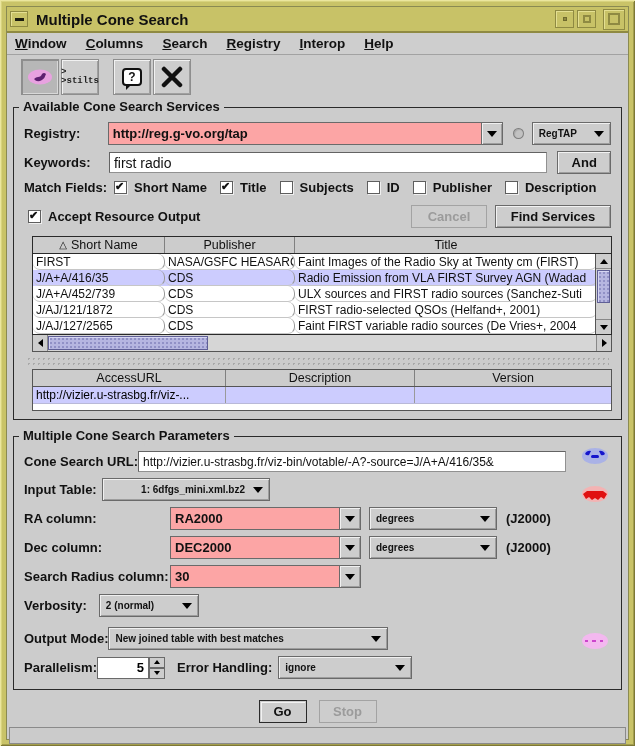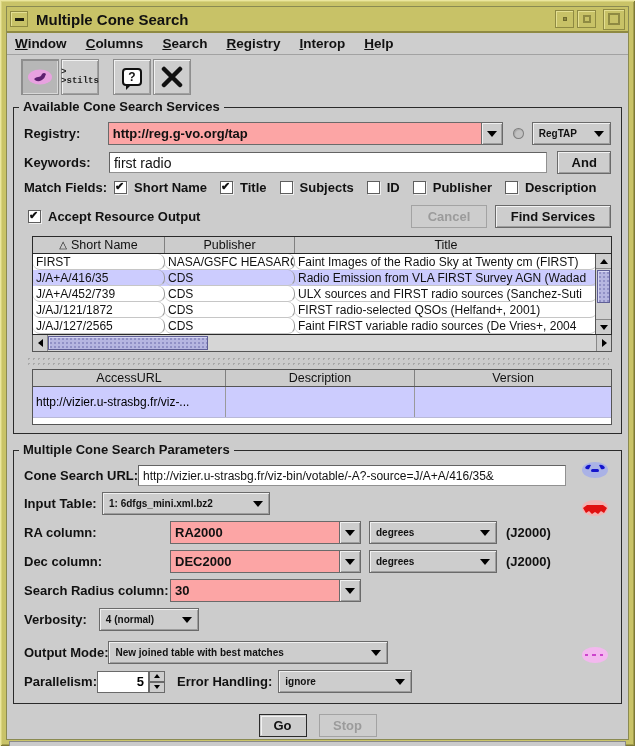--- a/index.html
+++ b/index.html
@@ -101,21 +101,21 @@
   .hs-left:after{content:"";border:4px solid transparent;border-right:5px solid #000;margin-left:-4px;}
   .hs-right:after{content:"";border:4px solid transparent;border-left:5px solid #000;margin-right:-4px;}
   .hs-thumb{position:absolute;left:15px;top:1px;bottom:1px;width:160px;}
 
   .divider{height:9px;margin:4px 2px 4px 2px;background-image:radial-gradient(#a9a9a9 1px,transparent 1px);background-size:5px 5px;}
 
   .detail-table{width:580px;margin-left:8px;border:1px solid #555;background:#fff;padding-bottom:6px;}
   .t2-head{display:grid;grid-template-columns:193px 189px 196px;background:#cccccc;border-bottom:1px solid #555;}
   .t2-head .hc{height:16px;font-size:12.5px;color:#111;display:flex;align-items:center;justify-content:center;border-right:1px solid #808080;}
   .t2-head .hc:last-child{border-right:none;}
-  .t2-row{display:grid;grid-template-columns:193px 189px 196px;height:31px;background:#ccccfe;border-bottom:1px solid #b9b9d8;}
+  .t2-row{display:grid;grid-template-columns:193px 189px 196px;height:17px;background:#ccccfe;border-bottom:1px solid #b9b9d8;}
   .t2-row .c{font-size:12px;display:flex;align-items:center;padding:0 3px;border-right:1px solid #9a9a9a;overflow:hidden;white-space:nowrap;}
   .t2-row .c:last-child{border-right:none;}
 
   
   .cat-icon{position:absolute;width:28px;height:18px;}
 
   
   .actions{display:flex;justify-content:center;gap:12px;margin-top:10px;}
   .statusbar{margin:4px 2px 2px 2px;height:17px;border:1px solid #8a8a8a;background:#cbcbcb;flex:0 0 auto;}
   u{text-decoration:underline;}
@@ -323,21 +323,21 @@
        <rect x="19" y="8" width="3" height="2" fill="#cc44cc"></rect>
      </svg>
 
      <div class="row" style="margin-top:4px;">
        <span class="lbl" style="width:114px;">Cone Search URL:</span>
        <div class="tfield" style="width:428px;font-size:12px;">http://vizier.u-strasbg.fr/viz-bin/votable/-A?-source=J/A+A/416/35&amp;</div>
      </div>
 
      <div class="row">
        <span class="lbl" style="width:78px;">Input Table:</span>
-       <div class="combo" style="width:168px;">
+       <div class="combo" style="width:168px;justify-content:flex-end;">
          <span>1: 6dfgs_mini.xml.bz2</span>
          <span class="arrow"></span>
        </div>
      </div>
 
      <div class="row">
        <span class="lbl" style="width:146px;">RA column:</span>
        <div class="ecombo" style="width:191px;">
          <div class="ec-field">RA2000</div>
          <div class="ec-btn">
@@ -372,21 +372,21 @@
          <div class="ec-field">30</div>
          <div class="ec-btn">
                 <span class="arrow"></span>
               </div>
        </div>
      </div>
 
      <div class="row">
        <span class="lbl" style="margin-right:12px;">Verbosity:</span>
        <div class="combo" style="width:100px;">
-         <span>4 (normal)</span>
+         <span>2 (normal)</span>
          <span class="arrow"></span>
        </div>
      </div>
 
      <div class="row" style="margin-top:10px;">
        <span class="lbl" style="">Output Mode:</span>
        <div class="combo" style="width:280px;">
          <span>New joined table with best matches</span>
          <span class="arrow"></span>
        </div>

